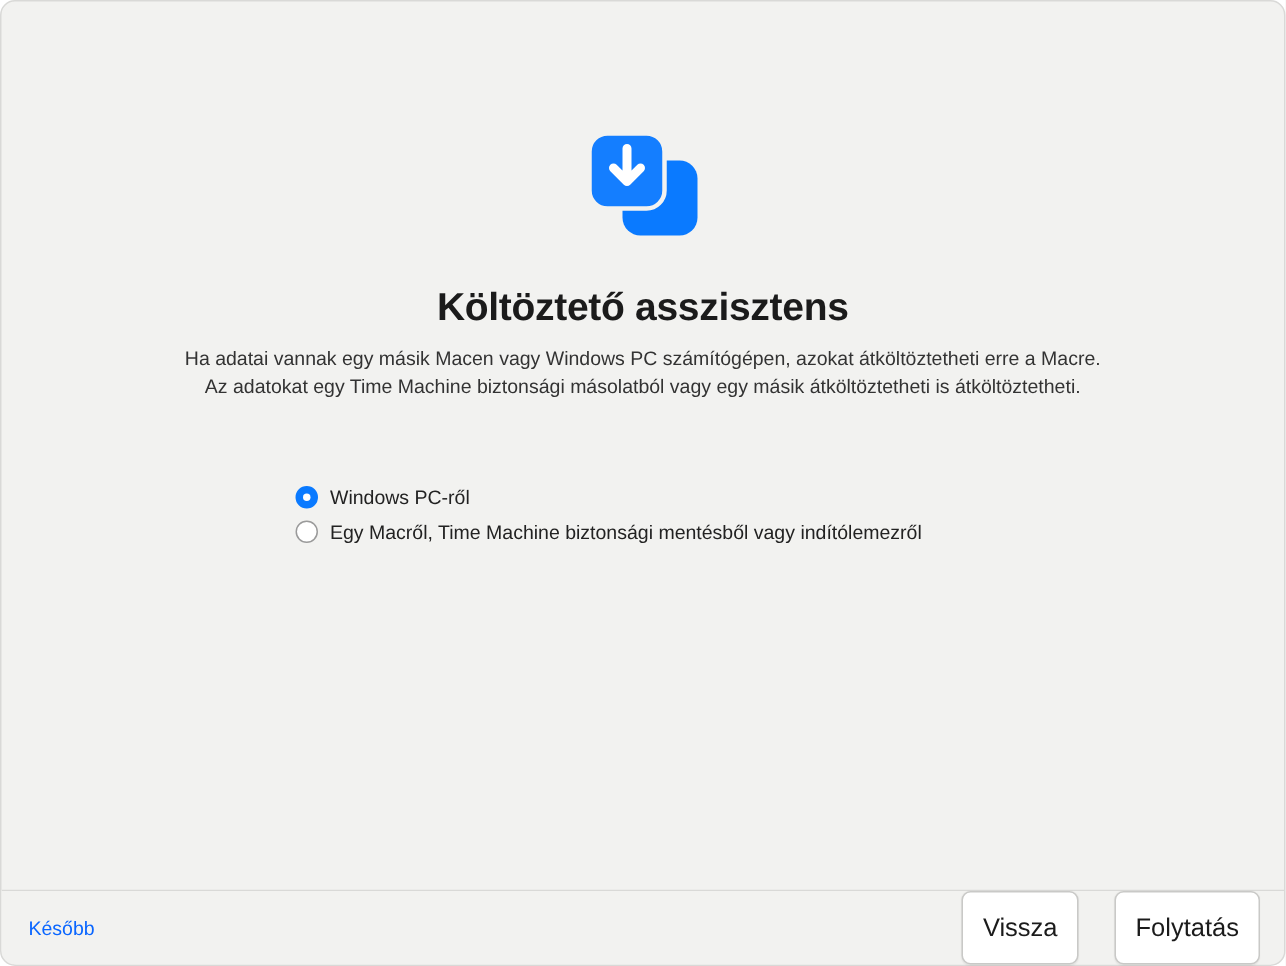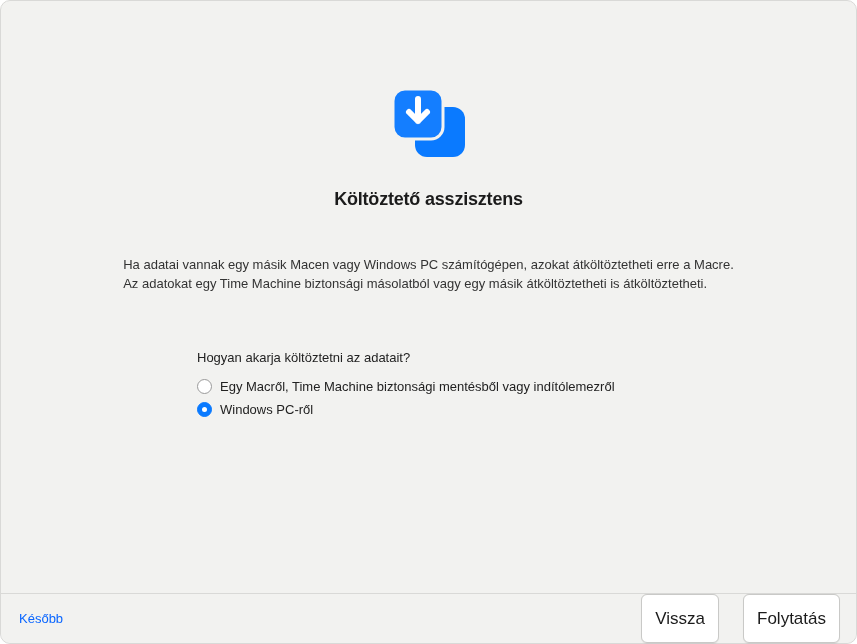--- a/index.html
+++ b/index.html
@@ -34,33 +34,33 @@
     .hero-icon {
       width: 88px;
       height: 88px;
       margin-bottom: 22px;
       position: relative;
     }
     .hero-icon svg {
       display: block;
     }
     .title {
-      font-size: 18px;
+      font-size: 26px;
       font-weight: 700;
       color: #1b1b1b;
       letter-spacing: -0.2px;
       margin-bottom: 10px;
     }
     .subtitle {
       font-size: 13px;
       color: #333;
+      text-align: center;
       line-height: 1.45;
       max-width: 760px;
       padding: 0 40px;
-      margin-top: 36px;
     }
     .question-block {
       align-self: flex-start;
       margin-top: 56px;
       margin-left: 196px;
     }
     .question {
       font-size: 13px;
       color: #222;
       margin-bottom: 14px;
@@ -145,30 +145,29 @@
     </div>
 
     <h1 class="title">Költöztető asszisztens</h1>
 
     <p class="subtitle">
       <span>Ha adatai vannak egy másik Macen vagy Windows PC számítógépen, azokat átköltöztetheti erre a Macre.</span><br>
       <span>Az adatokat egy Time Machine biztonsági másolatból vagy egy másik átköltöztetheti is átköltöztetheti.</span>
     </p>
 
     <div class="question-block">
-      <div class="question">Hogyan akarja költöztetni az adatait?</div>
+
+      <div class="radio-row">
+        <span class="radio-circle selected"></span>
+        <span class="radio-label">Windows PC-ről</span>
+      </div>
 
       <div class="radio-row">
         <span class="radio-circle"></span>
         <span class="radio-label">Egy Macről, Time Machine biztonsági mentésből vagy indítólemezről</span>
-      </div>
-
-      <div class="radio-row">
-        <span class="radio-circle selected"></span>
-        <span class="radio-label">Windows PC-ről</span>
       </div>
     </div>
 
   </div>
 
   <div class="footer">
     <button class="link-button">Később</button>
     <div class="spacer"></div>
     <button class="btn">Vissza</button>
     <button class="btn">Folytatás</button>

